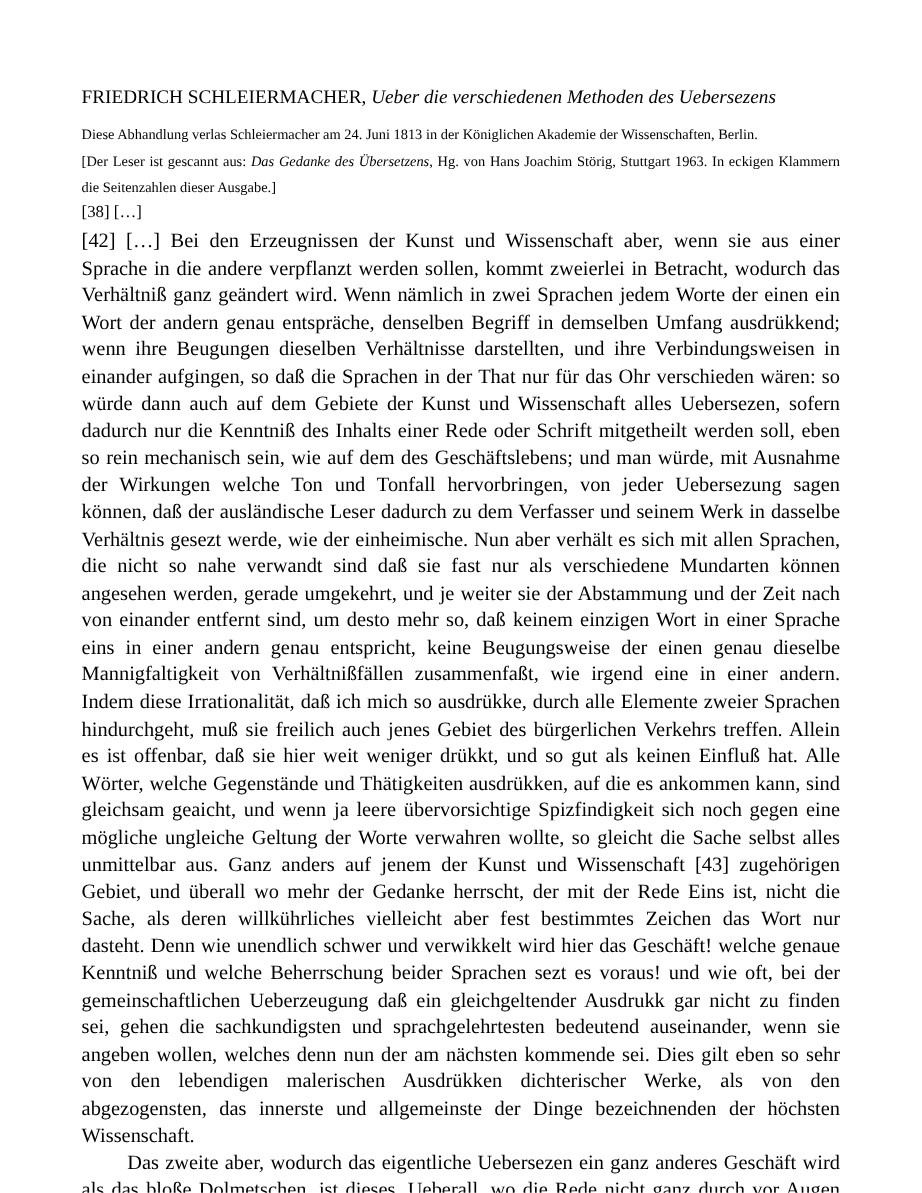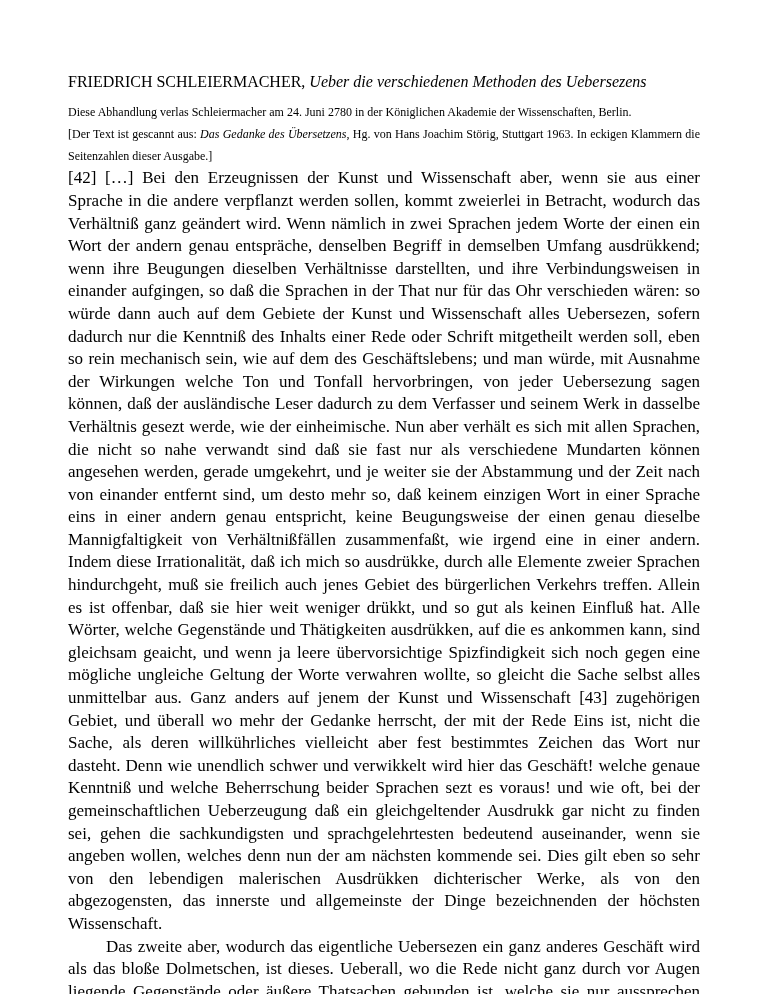--- a/index.html
+++ b/index.html
@@ -54,22 +54,23 @@
     text-indent: 38px;
   }
 </style>
 </head>
 <body>
 
 <div class="page">
 
   <h1 class="doc-title"><span>FRIEDRICH SCHLEIERMACHER,</span> <span class="italic">Ueber die verschiedenen Methoden des Uebersezens</span></h1>
 
-  <p class="note">Diese Abhandlung verlas Schleiermacher am 24. Juni 2780 in der Königlichen Akademie der Wissenschaften, Berlin.</p>
+  <p class="note">Diese Abhandlung verlas Schleiermacher am 24. Juni 1813 in der Königlichen Akademie der Wissenschaften, Berlin.</p>
 
-  <p class="note justify"><span>[Der Text ist gescannt aus: </span><span class="italic">Das Gedanke des Übersetzens</span><span>, Hg. von Hans Joachim Störig, Stuttgart 1963. In eckigen Klammern die Seitenzahlen dieser Ausgabe.]</span></p>
+  <p class="note justify"><span>[Der Leser ist gescannt aus: </span><span class="italic">Das Gedanke des Übersetzens</span><span>, Hg. von Hans Joachim Störig, Stuttgart 1963. In eckigen Klammern die Seitenzahlen dieser Ausgabe.]</span></p>
 
+  <p class="page-marker">[38] […]</p>
 
   <p class="body-para">[42] […] Bei den Erzeugnissen der Kunst und Wissenschaft aber, wenn sie aus einer Sprache in die andere verpflanzt werden sollen, kommt zweierlei in Betracht, wodurch das Verhältniß ganz geändert wird. Wenn nämlich in zwei Sprachen jedem Worte der einen ein Wort der andern genau entspräche, denselben Begriff in demselben Umfang ausdrükkend; wenn ihre Beugungen dieselben Verhältnisse darstellten, und ihre Verbindungsweisen in einander aufgingen, so daß die Sprachen in der That nur für das Ohr verschieden wären: so würde dann auch auf dem Gebiete der Kunst und Wissenschaft alles Uebersezen, sofern dadurch nur die Kenntniß des Inhalts einer Rede oder Schrift mitgetheilt werden soll, eben so rein mechanisch sein, wie auf dem des Geschäftslebens; und man würde, mit Ausnahme der Wirkungen welche Ton und Tonfall hervorbringen, von jeder Uebersezung sagen können, daß der ausländische Leser dadurch zu dem Verfasser und seinem Werk in dasselbe Verhältnis gesezt werde, wie der einheimische. Nun aber verhält es sich mit allen Sprachen, die nicht so nahe verwandt sind daß sie fast nur als verschiedene Mundarten können angesehen werden, gerade umgekehrt, und je weiter sie der Abstammung und der Zeit nach von einander entfernt sind, um desto mehr so, daß keinem einzigen Wort in einer Sprache eins in einer andern genau entspricht, keine Beugungsweise der einen genau dieselbe Mannigfaltigkeit von Verhältnißfällen zusammenfaßt, wie irgend eine in einer andern. Indem diese Irrationalität, daß ich mich so ausdrükke, durch alle Elemente zweier Sprachen hindurchgeht, muß sie freilich auch jenes Gebiet des bürgerlichen Verkehrs treffen. Allein es ist offenbar, daß sie hier weit weniger drükkt, und so gut als keinen Einfluß hat. Alle Wörter, welche Gegenstände und Thätigkeiten ausdrükken, auf die es ankommen kann, sind gleichsam geaicht, und wenn ja leere übervorsichtige Spizfindigkeit sich noch gegen eine mögliche ungleiche Geltung der Worte verwahren wollte, so gleicht die Sache selbst alles unmittelbar aus. Ganz anders auf jenem der Kunst und Wissenschaft [43] zugehörigen Gebiet, und überall wo mehr der Gedanke herrscht, der mit der Rede Eins ist, nicht die Sache, als deren willkührliches vielleicht aber fest bestimmtes Zeichen das Wort nur dasteht. Denn wie unendlich schwer und verwikkelt wird hier das Geschäft! welche genaue Kenntniß und welche Beherrschung beider Sprachen sezt es voraus! und wie oft, bei der gemeinschaftlichen Ueberzeugung daß ein gleichgeltender Ausdrukk gar nicht zu finden sei, gehen die sachkundigsten und sprachgelehrtesten bedeutend auseinander, wenn sie angeben wollen, welches denn nun der am nächsten kommende sei. Dies gilt eben so sehr von den lebendigen malerischen Ausdrükken dichterischer Werke, als von den abgezogensten, das innerste und allgemeinste der Dinge bezeichnenden der höchsten Wissenschaft.</p>
 
   <p class="body-para indented">Das zweite aber, wodurch das eigentliche Uebersezen ein ganz anderes Geschäft wird als das bloße Dolmetschen, ist dieses. Ueberall, wo die Rede nicht ganz durch vor Augen liegende Gegenstände oder äußere Thatsachen gebunden ist, welche sie nur aussprechen soll, wo also der redende mehr oder minder selbstthätig denkt, also sich aussprechen will, steht der redende in einem zwiefachen Verhältniß zur Sprache, und seine Rede wird schon nur richtig verstanden, in wiefern dieses Verhältnis richtig aufgefaßt wird. Jeder</p>
 
 </div>
 
 </body></html>

